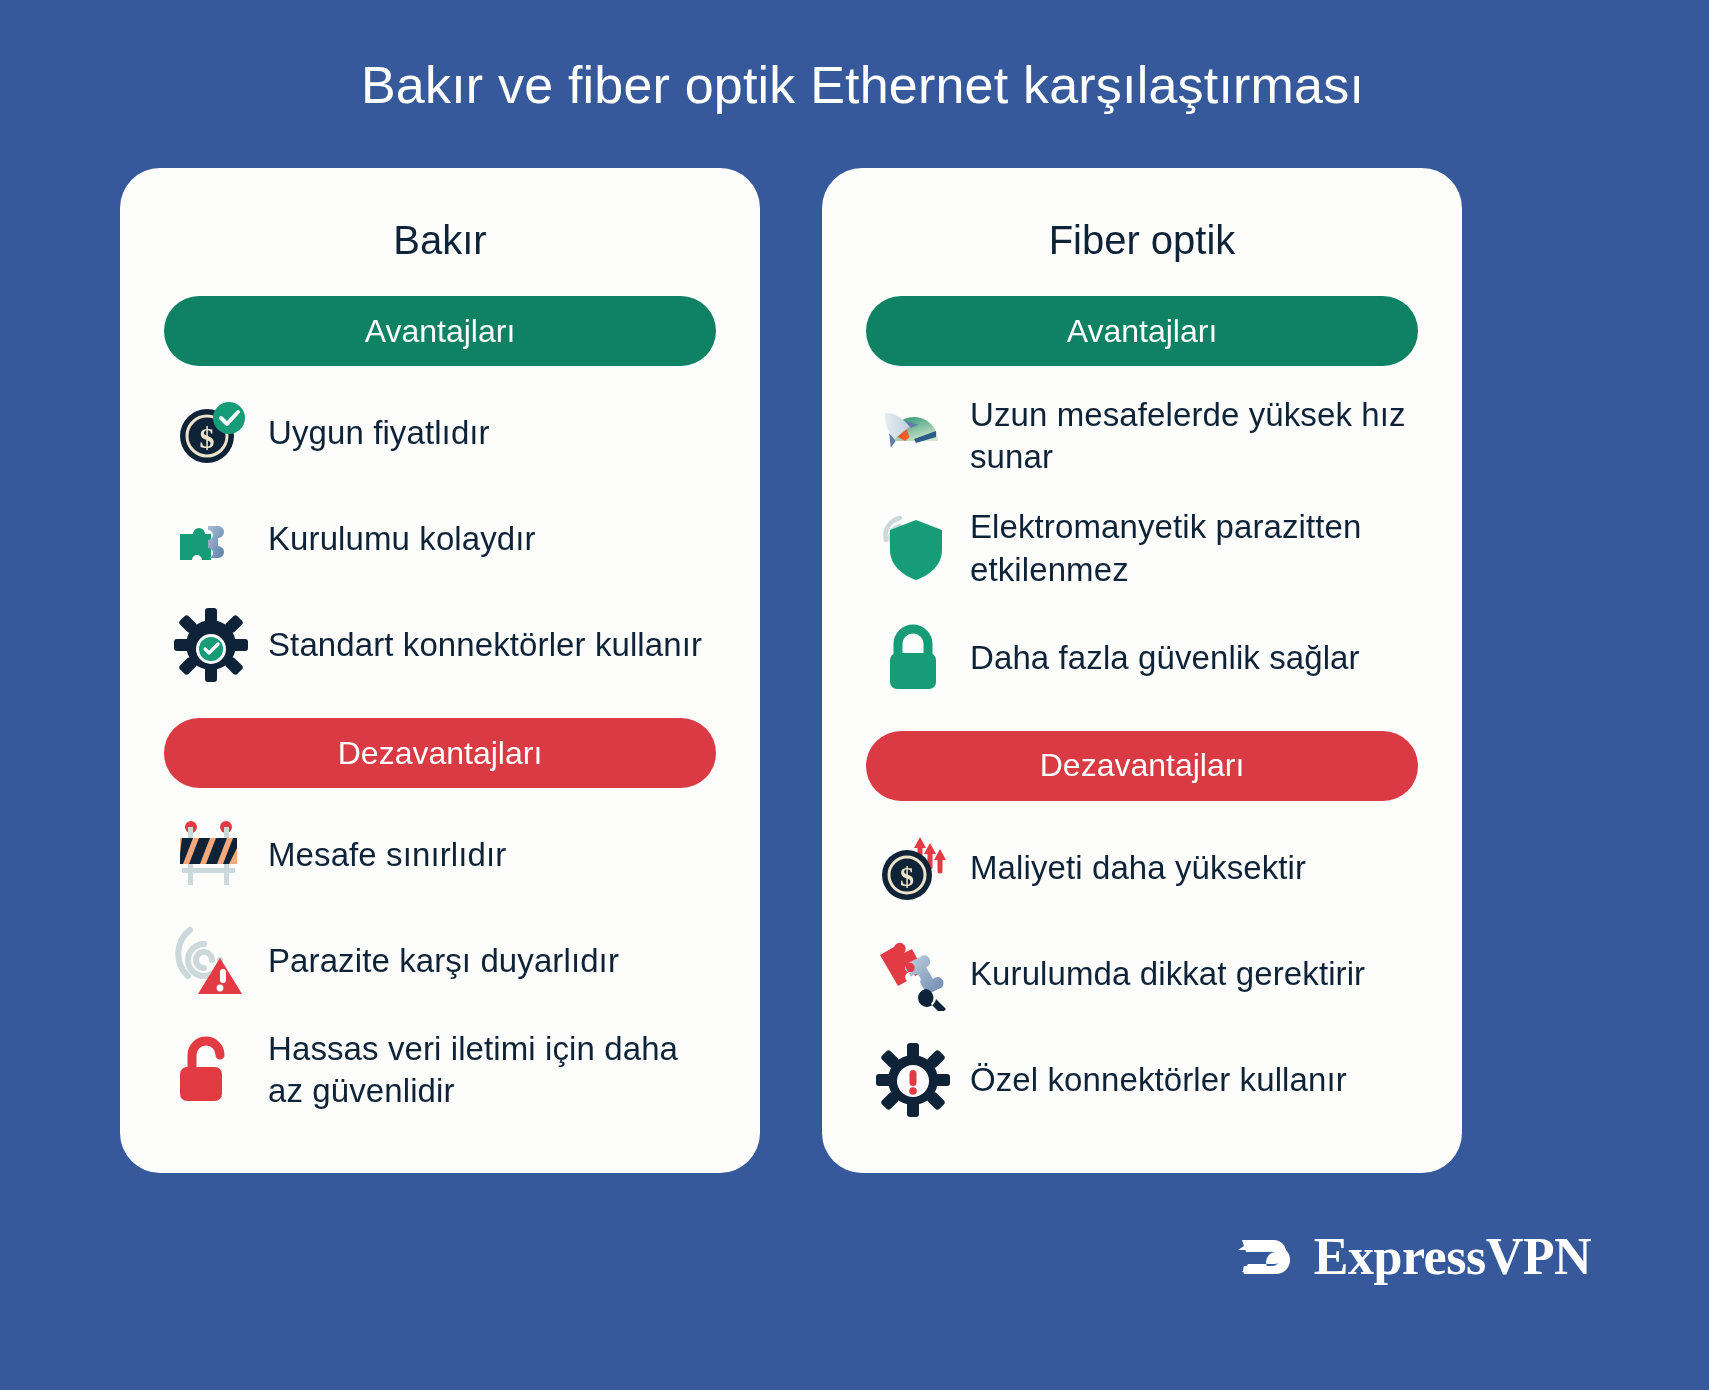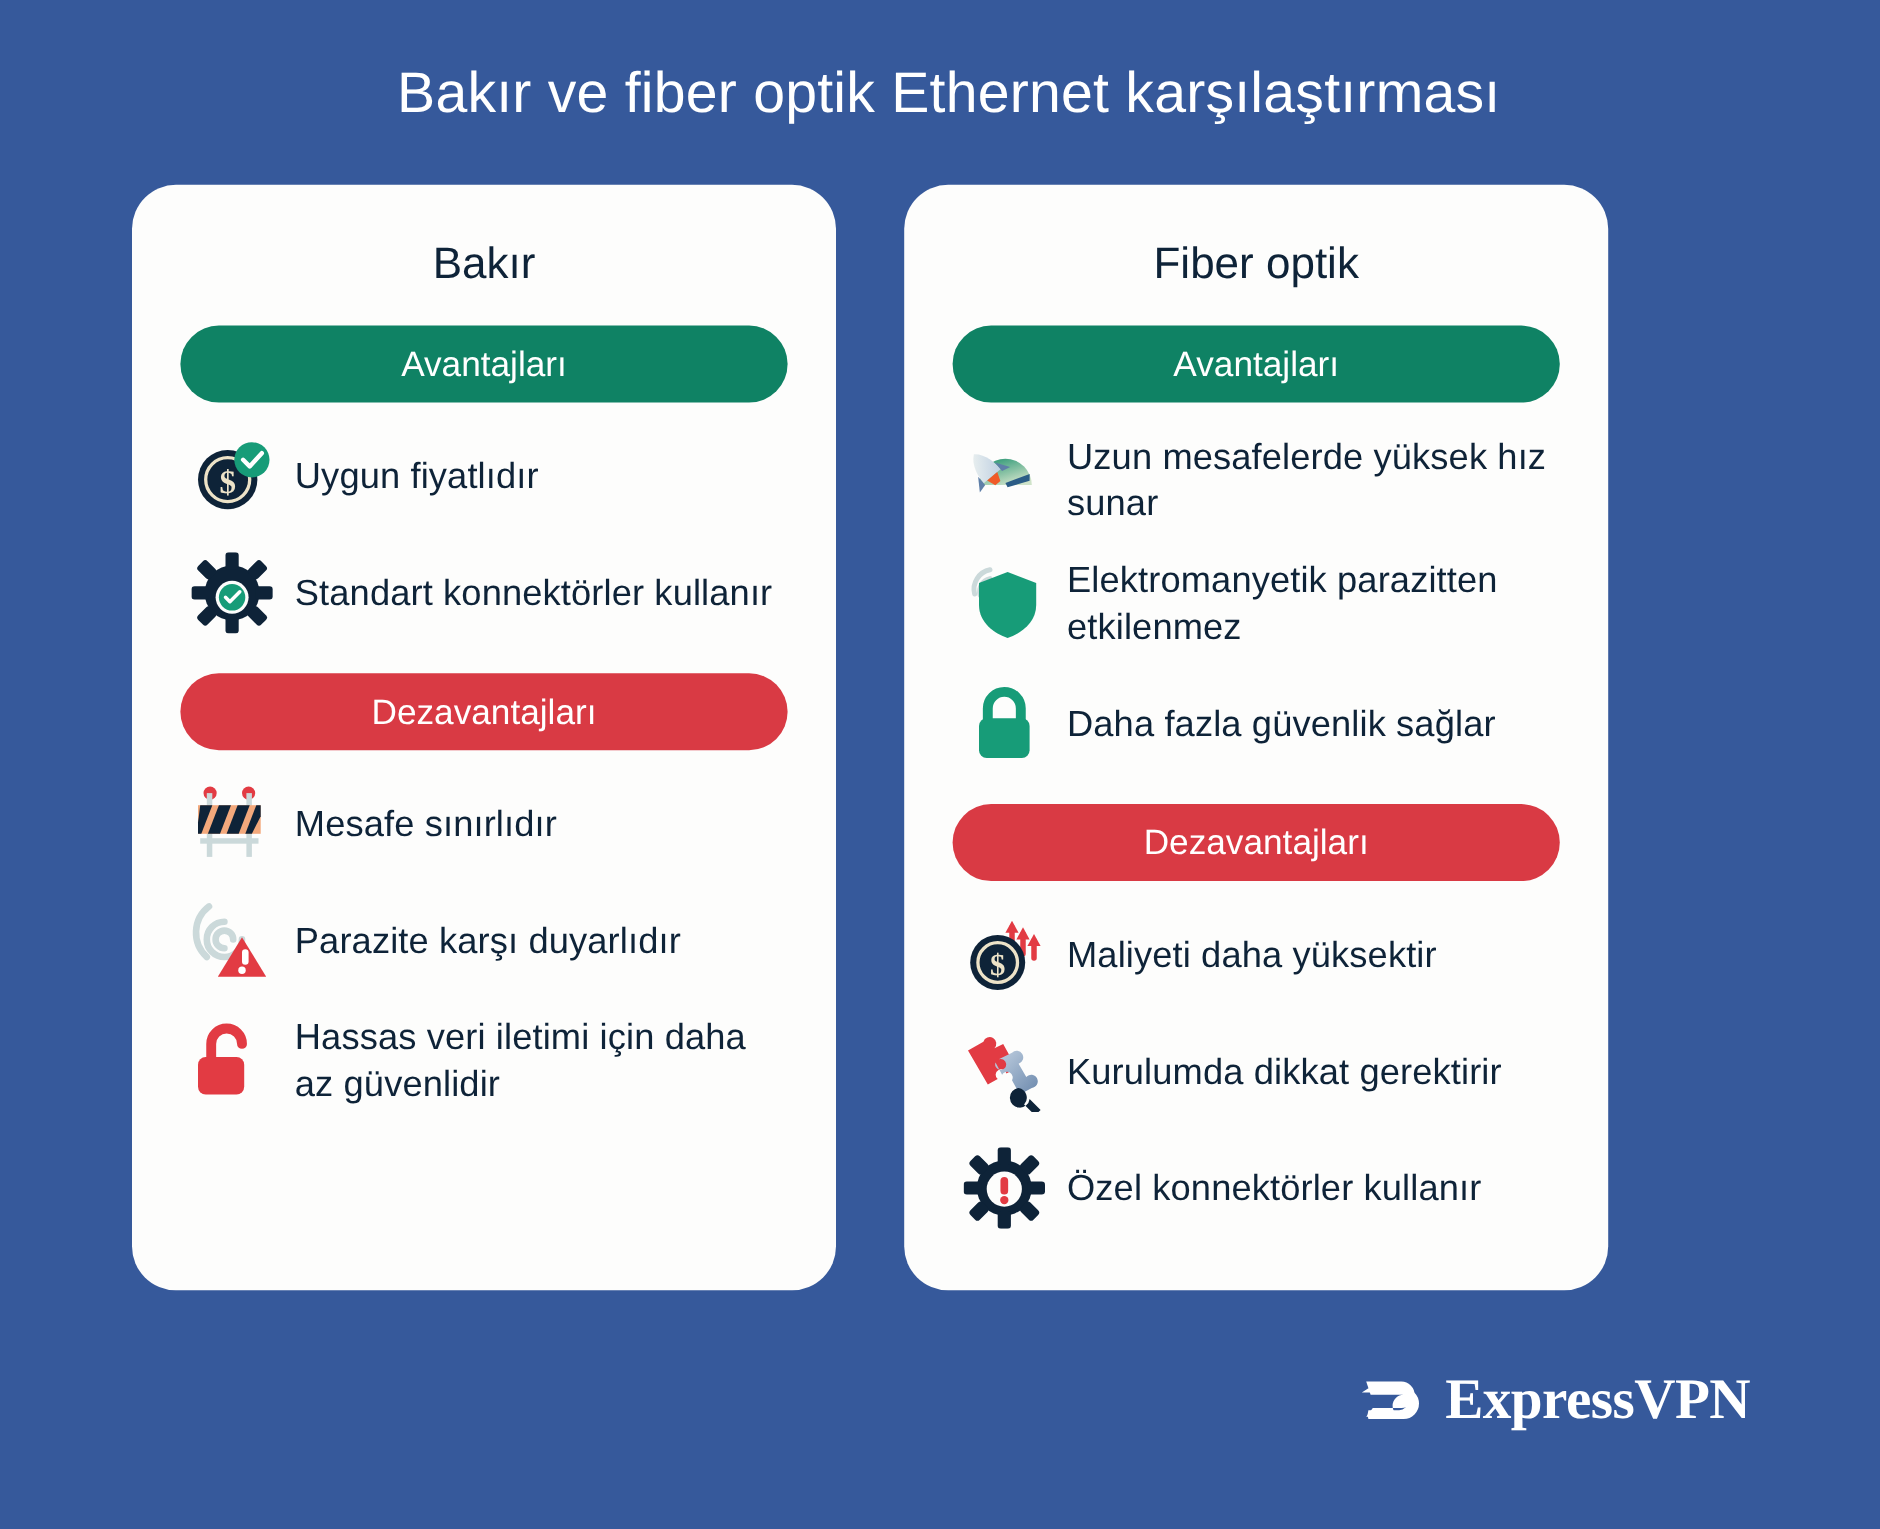--- a/index.html
+++ b/index.html
@@ -110,21 +110,21 @@
   }
 
   
   .card.copper .item { min-height: 92px; }
   .card.fiber  .item { min-height: 88px; }
 
   
   .brand {
     position: absolute;
     right: 118px;
-    bottom: 84px;
+    bottom: 100px;
     display: flex;
     align-items: center;
     gap: 16px;
   }
   .brand-mark { width: 66px; height: 66px; }
   .brand-name {
     color: #FFFFFF;
     font-family: "Liberation Serif", "DejaVu Serif", serif;
     font-size: 52px;
     font-weight: 700;
@@ -154,20 +154,35 @@
             <circle cx="33" cy="40" r="27" fill="#0E2338"></circle>
             <circle cx="33" cy="40" r="20" fill="none" stroke="#EDE3C8" stroke-width="3"></circle>
             <text x="33" y="52" font-family="Liberation Serif, serif" font-size="30" font-weight="700" fill="#EDE3C8" text-anchor="middle">$</text>
             <circle cx="55" cy="22" r="16" fill="#179C78"></circle>
             <path d="M47 22 l6 6 l11 -12" stroke="#FFFFFF" stroke-width="4" fill="none" stroke-linecap="round" stroke-linejoin="round"></path>
           </svg>
         </span>
         <span class="item-text">Uygun fiyatlıdır</span>
       </div>
 
+      <div class="item">
+        <span class="item-icon">
+          <svg width="74" height="74" viewBox="0 0 74 74">
+            <defs>
+              <linearGradient id="pzg1" x1="0" y1="0" x2="1" y2="1">
+                <stop offset="0%" stop-color="#A9BDD6"></stop>
+                  <stop offset="100%" stop-color="#5E7FA8"></stop>
+              </linearGradient>
+            </defs>
+            <path d="M6 32 h13 a6 6 0 1 1 12 0 h6 v26 h-9 a5 5 0 1 0 -10 0 H6 z" fill="#179C78"></path>
+            <path d="M34 24 h10 a6 6 0 1 1 0 12 h0 v8 a6 6 0 1 1 0 12 h-10 a5 5 0 1 0 0 -10 v-8 a5 5 0 1 0 0 -10 z" fill="url(#pzg1)"></path>
+          </svg>
+        </span>
+        <span class="item-text">Kurulumu kolaydır</span>
+      </div>
 
       <div class="item">
         <span class="item-icon">
           <svg width="74" height="74" viewBox="0 0 74 74">
             <g fill="#0E2338">
               <circle cx="37" cy="37" r="25"></circle>
               <rect x="31" y="0" width="12" height="16" rx="3"></rect>
               <rect x="31" y="58" width="12" height="16" rx="3"></rect>
               <rect x="0" y="31" width="16" height="12" rx="3"></rect>
               <rect x="58" y="31" width="16" height="12" rx="3"></rect>

